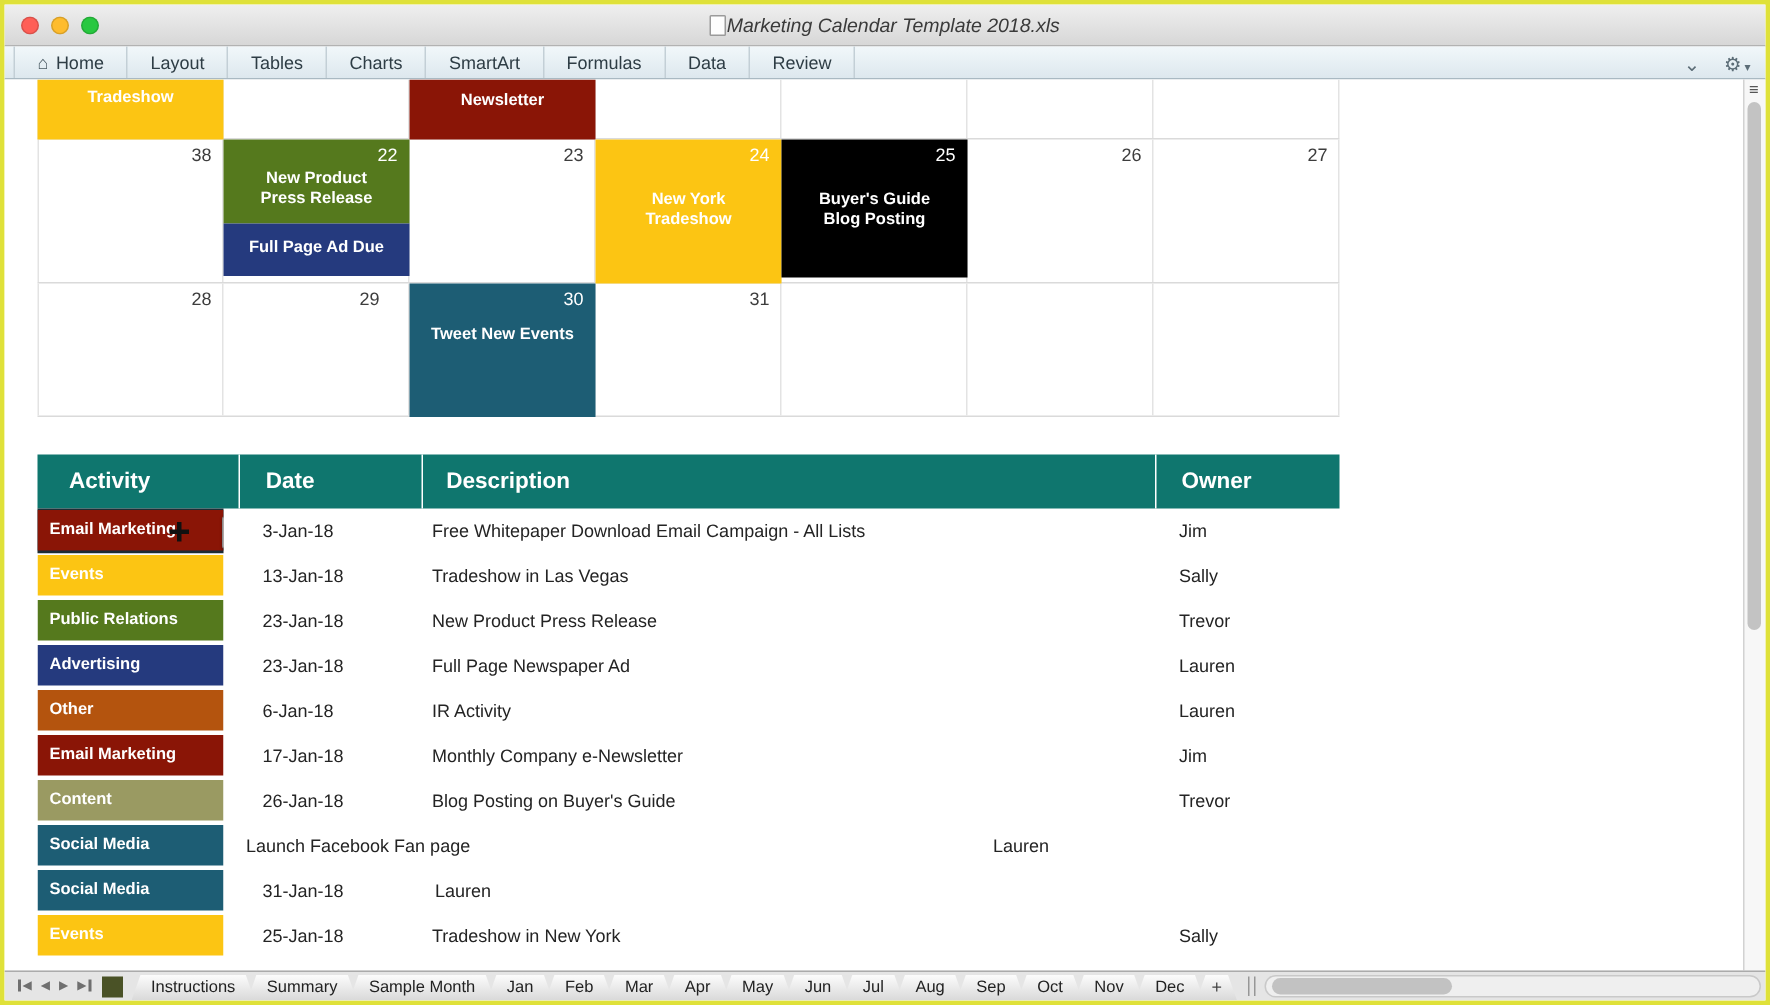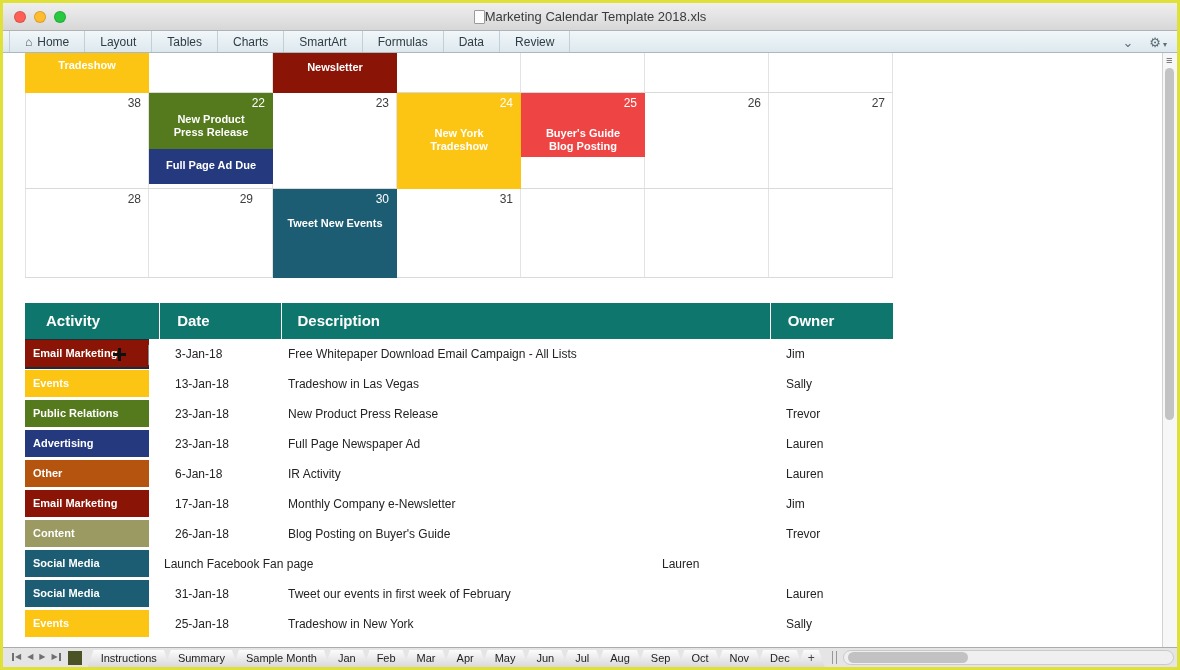--- a/index.html
+++ b/index.html
@@ -6,21 +6,21 @@
   body { font-family:"Liberation Sans", sans-serif; background:#ffffff; }
   .window { position:relative; width:1180px; height:670px; border:3px solid #dfe139;
             background:#fff; overflow:hidden; }
 
   
   .titlebar { position:relative; height:28px; background:linear-gradient(#efefef,#d7d7d7);
               border-bottom:1px solid #b2b2b2; display:flex; align-items:center; }
   .lights { display:flex; gap:8px; padding-left:11px; z-index:2; }
   .light { width:12px; height:12px; border-radius:50%; border:1px solid rgba(0,0,0,.15); display:inline-block; }
   .title-wrap { position:absolute; left:0; right:0; top:0; bottom:0; display:flex;
-                align-items:center; justify-content:center; gap:0; }
+                align-items:center; justify-content:center; gap:0;font-style:italic; }
   .doc-icon { width:11px; height:14px; background:#fdfdfd; border:1px solid #9a9a9a; border-radius:1px; }
   .title-text { font-size:13px; color:#3a3a3a; }
 
   
   .ribbon { position:relative; height:22px; background:linear-gradient(#f1f7fa,#dde8ee);
             border-bottom:1px solid #a9b9c2; display:flex; }
   .rtabs { display:flex; margin-left:6px; }
   .rtab { display:flex; align-items:center; gap:5px; padding:0 15px; font-size:12px; color:#2e3d45;
           border-right:1px solid #c3cfd6; white-space:nowrap; }
   .rtab:first-child { border-left:1px solid #c3cfd6; }
@@ -171,21 +171,21 @@
             <span>New Product
 Press Release</span>
           </div>
           <div class="cevent" style="left: 124px; top: 56px; width: 124px; height: 35px; background: rgb(37, 58, 126); padding-top: 10px;">
             <span>Full Page Ad Due</span>
           </div>
           <div class="cevent" style="left: 372px; top: 0px; width: 124px; height: 96px; background: rgb(252, 197, 19); padding-top: 34px;">
             <span>New York
 Tradeshow</span>
           </div>
-          <div class="cevent" style="left: 496px; top: 0px; width: 124px; height: 64px; background: #ef4444; padding-top: 34px;">
+          <div class="cevent" style="left: 496px; top: 0px; width: 124px; height: 92px; background: #000000; padding-top: 34px;">
             <span>Buyer's Guide
 Blog Posting</span>
           </div>
           <span class="cday" style="left: 0px;">38</span>
           <span class="cday onblock" style="left: 124px; padding-left: 48px;">22</span>
           <span class="cday" style="left: 248px;">23</span>
           <span class="cday onblock" style="left: 372px;">24</span>
           <span class="cday onblock" style="left: 496px;">25</span>
           <span class="cday" style="left: 620px;">26</span>
           <span class="cday" style="left: 744px;">27</span>
@@ -281,21 +281,20 @@
               <div class="ablock" style="background: rgb(29, 93, 116);"><span>Social Media</span></div>
             </div>
             <div class="td w2">Launch Facebook Fan page</div>
             <div class="td w3">Lauren</div>
           </div>
           <div class="trow">
             <div class="td w0">
               <div class="ablock" style="background: rgb(29, 93, 116);"><span>Social Media</span></div>
             </div>
             <div class="td w1">31-Jan-18</div>
-            <div class="td w2">Tweet our events in first week of February</div>
             <div class="td w3">Lauren</div>
           </div>
           <div class="trow">
             <div class="td w0">
               <div class="ablock" style="background: rgb(252, 197, 19);"><span>Events</span></div>
             </div>
             <div class="td w1">25-Jan-18</div>
             <div class="td w2">Tradeshow in New York</div>
             <div class="td w3">Sally</div>
           </div>

